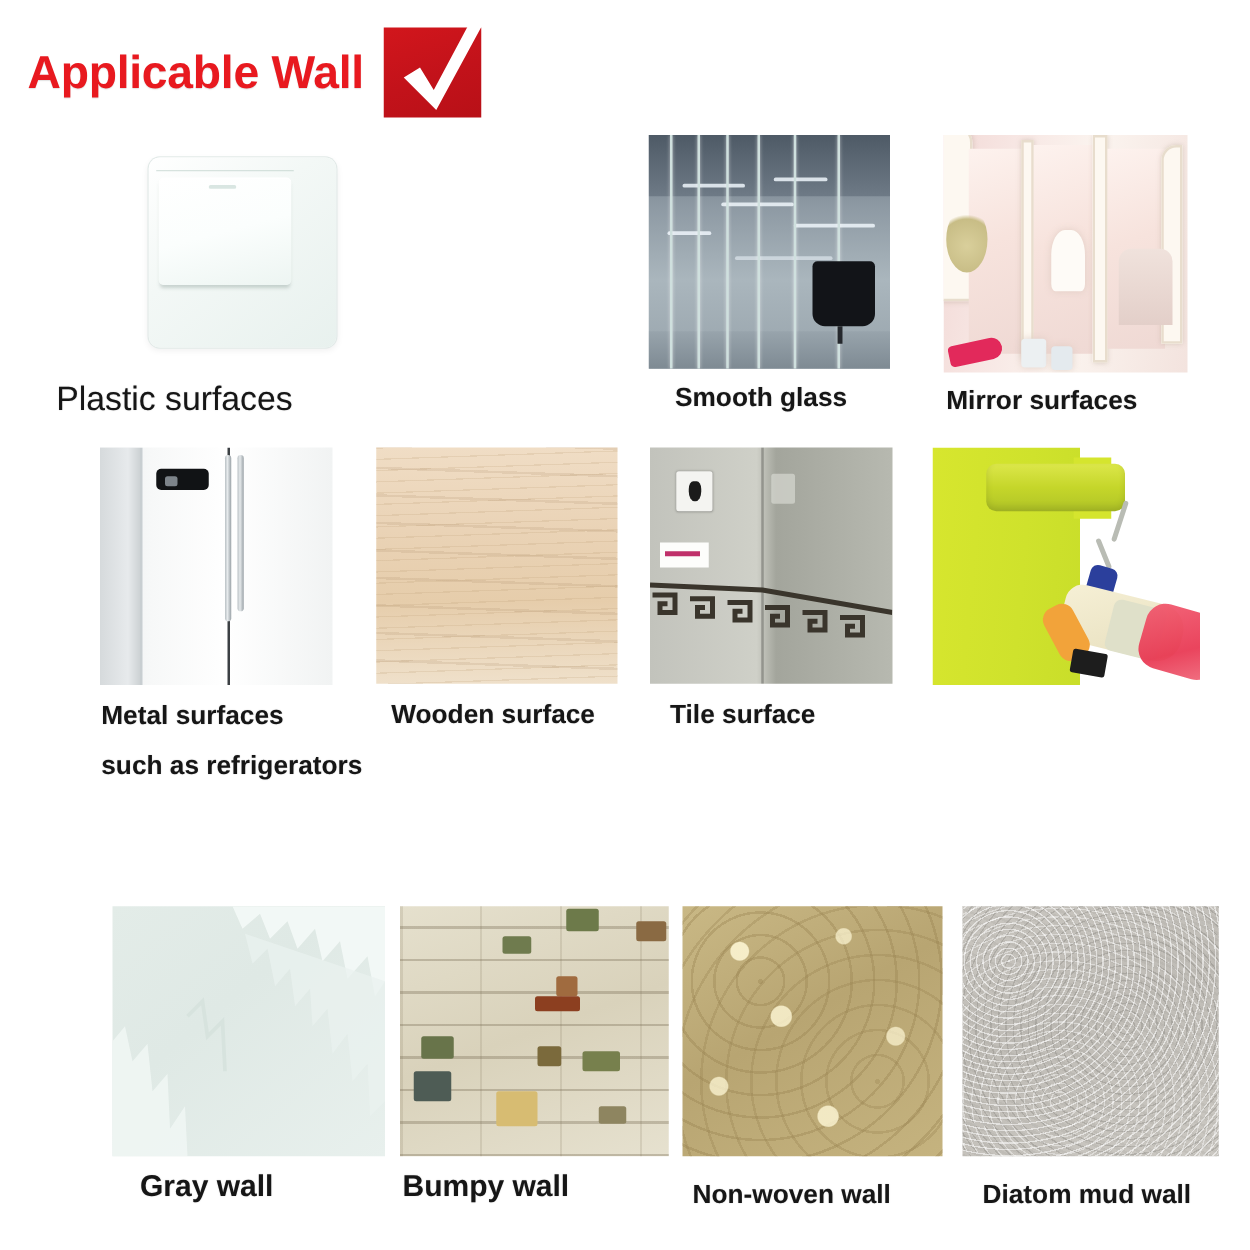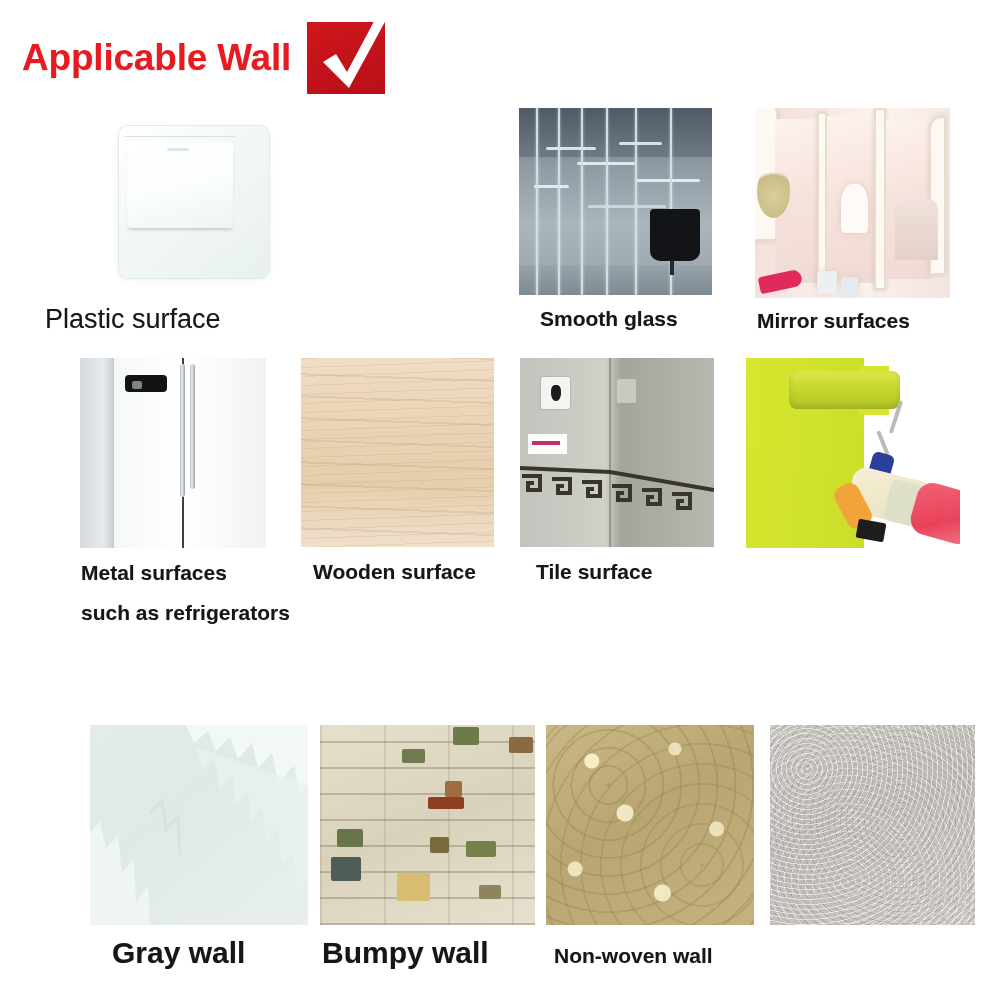--- a/index.html
+++ b/index.html
@@ -39,21 +39,21 @@
 
   
   .tile { position: absolute; }
   .thumb { position: relative; overflow: hidden; }
   .cap {
     position: absolute; white-space: nowrap; color: #161616;
     text-shadow: 0 0 1px rgba(0,0,0,0.25);
   }
   .cap.big  { font-size: 27px; font-weight: normal; }
   .cap.bold { font-size: 21px; font-weight: bold; }
-  .cap.bold-lg { font-size: 30px; font-weight: bold; }
+  .cap.bold-lg { font-size: 24px; font-weight: bold; }
 
   
   .sw-plate {
     position: absolute; left: 14px; top: 14px; width: 150px; height: 152px;
     background: linear-gradient(140deg,#ffffff 0%, #f3f8f6 40%, #e8f1ee 100%);
     border-radius: 9px; box-shadow: 0 0 0 1px #e2eae8, 0 2px 6px rgba(0,0,0,0.07);
   }
   .sw-rocker {
     position: absolute; left: 22px; top: 30px; width: 106px; height: 86px;
     background: linear-gradient(165deg,#ffffff 0%, #fbfefd 50%, #edf5f2 100%);
@@ -199,21 +199,21 @@
     </span>
   </div>
 
   <div class="tile" style="left:105px; top:112px; width:170px;">
     <div class="thumb" style="width:170px;height:178px;background:#fff;">
       <div class="sw-plate"></div>
       <div class="sw-seam"></div>
       <div class="sw-rocker"></div>
       <div class="sw-dot"></div>
     </div>
-    <div class="cap big" style="left:-60px; top:192px;">Plastic surface</div>
+    <div class="cap big" style="left:-60px; top:192px;">Plastic surfaces</div>
   </div>
 
 
   <div class="tile" style="left:519px; top:108px;">
     <div class="thumb glass" style="width:193px;height:187px;">
       <div class="ceil"></div>
       <div class="floor"></div>
       <div class="light" style="left:14%; top:21%; width:26%;"></div>
       <div class="light" style="left:30%; top:29%; width:30%;"></div>
       <div class="light" style="left:52%; top:18%; width:22%;"></div>
@@ -339,15 +339,16 @@
     <div class="cap bold-lg" style="left:2px; top:211px;">Bumpy wall</div>
   </div>
 
   <div class="tile" style="left:546px; top:725px;">
     <div class="thumb nonwoven" style="width:208px;height:200px;"></div>
     <div class="cap bold" style="left:8px; top:219px;">Non-woven wall</div>
   </div>
 
   <div class="tile" style="left:770px; top:725px;">
     <div class="thumb diatom" style="width:205px;height:200px;"></div>
+    <div class="cap bold" style="left:16px; top:219px;">Diatom mud wall</div>
   </div>
 
 </div>
 
 </body></html>

